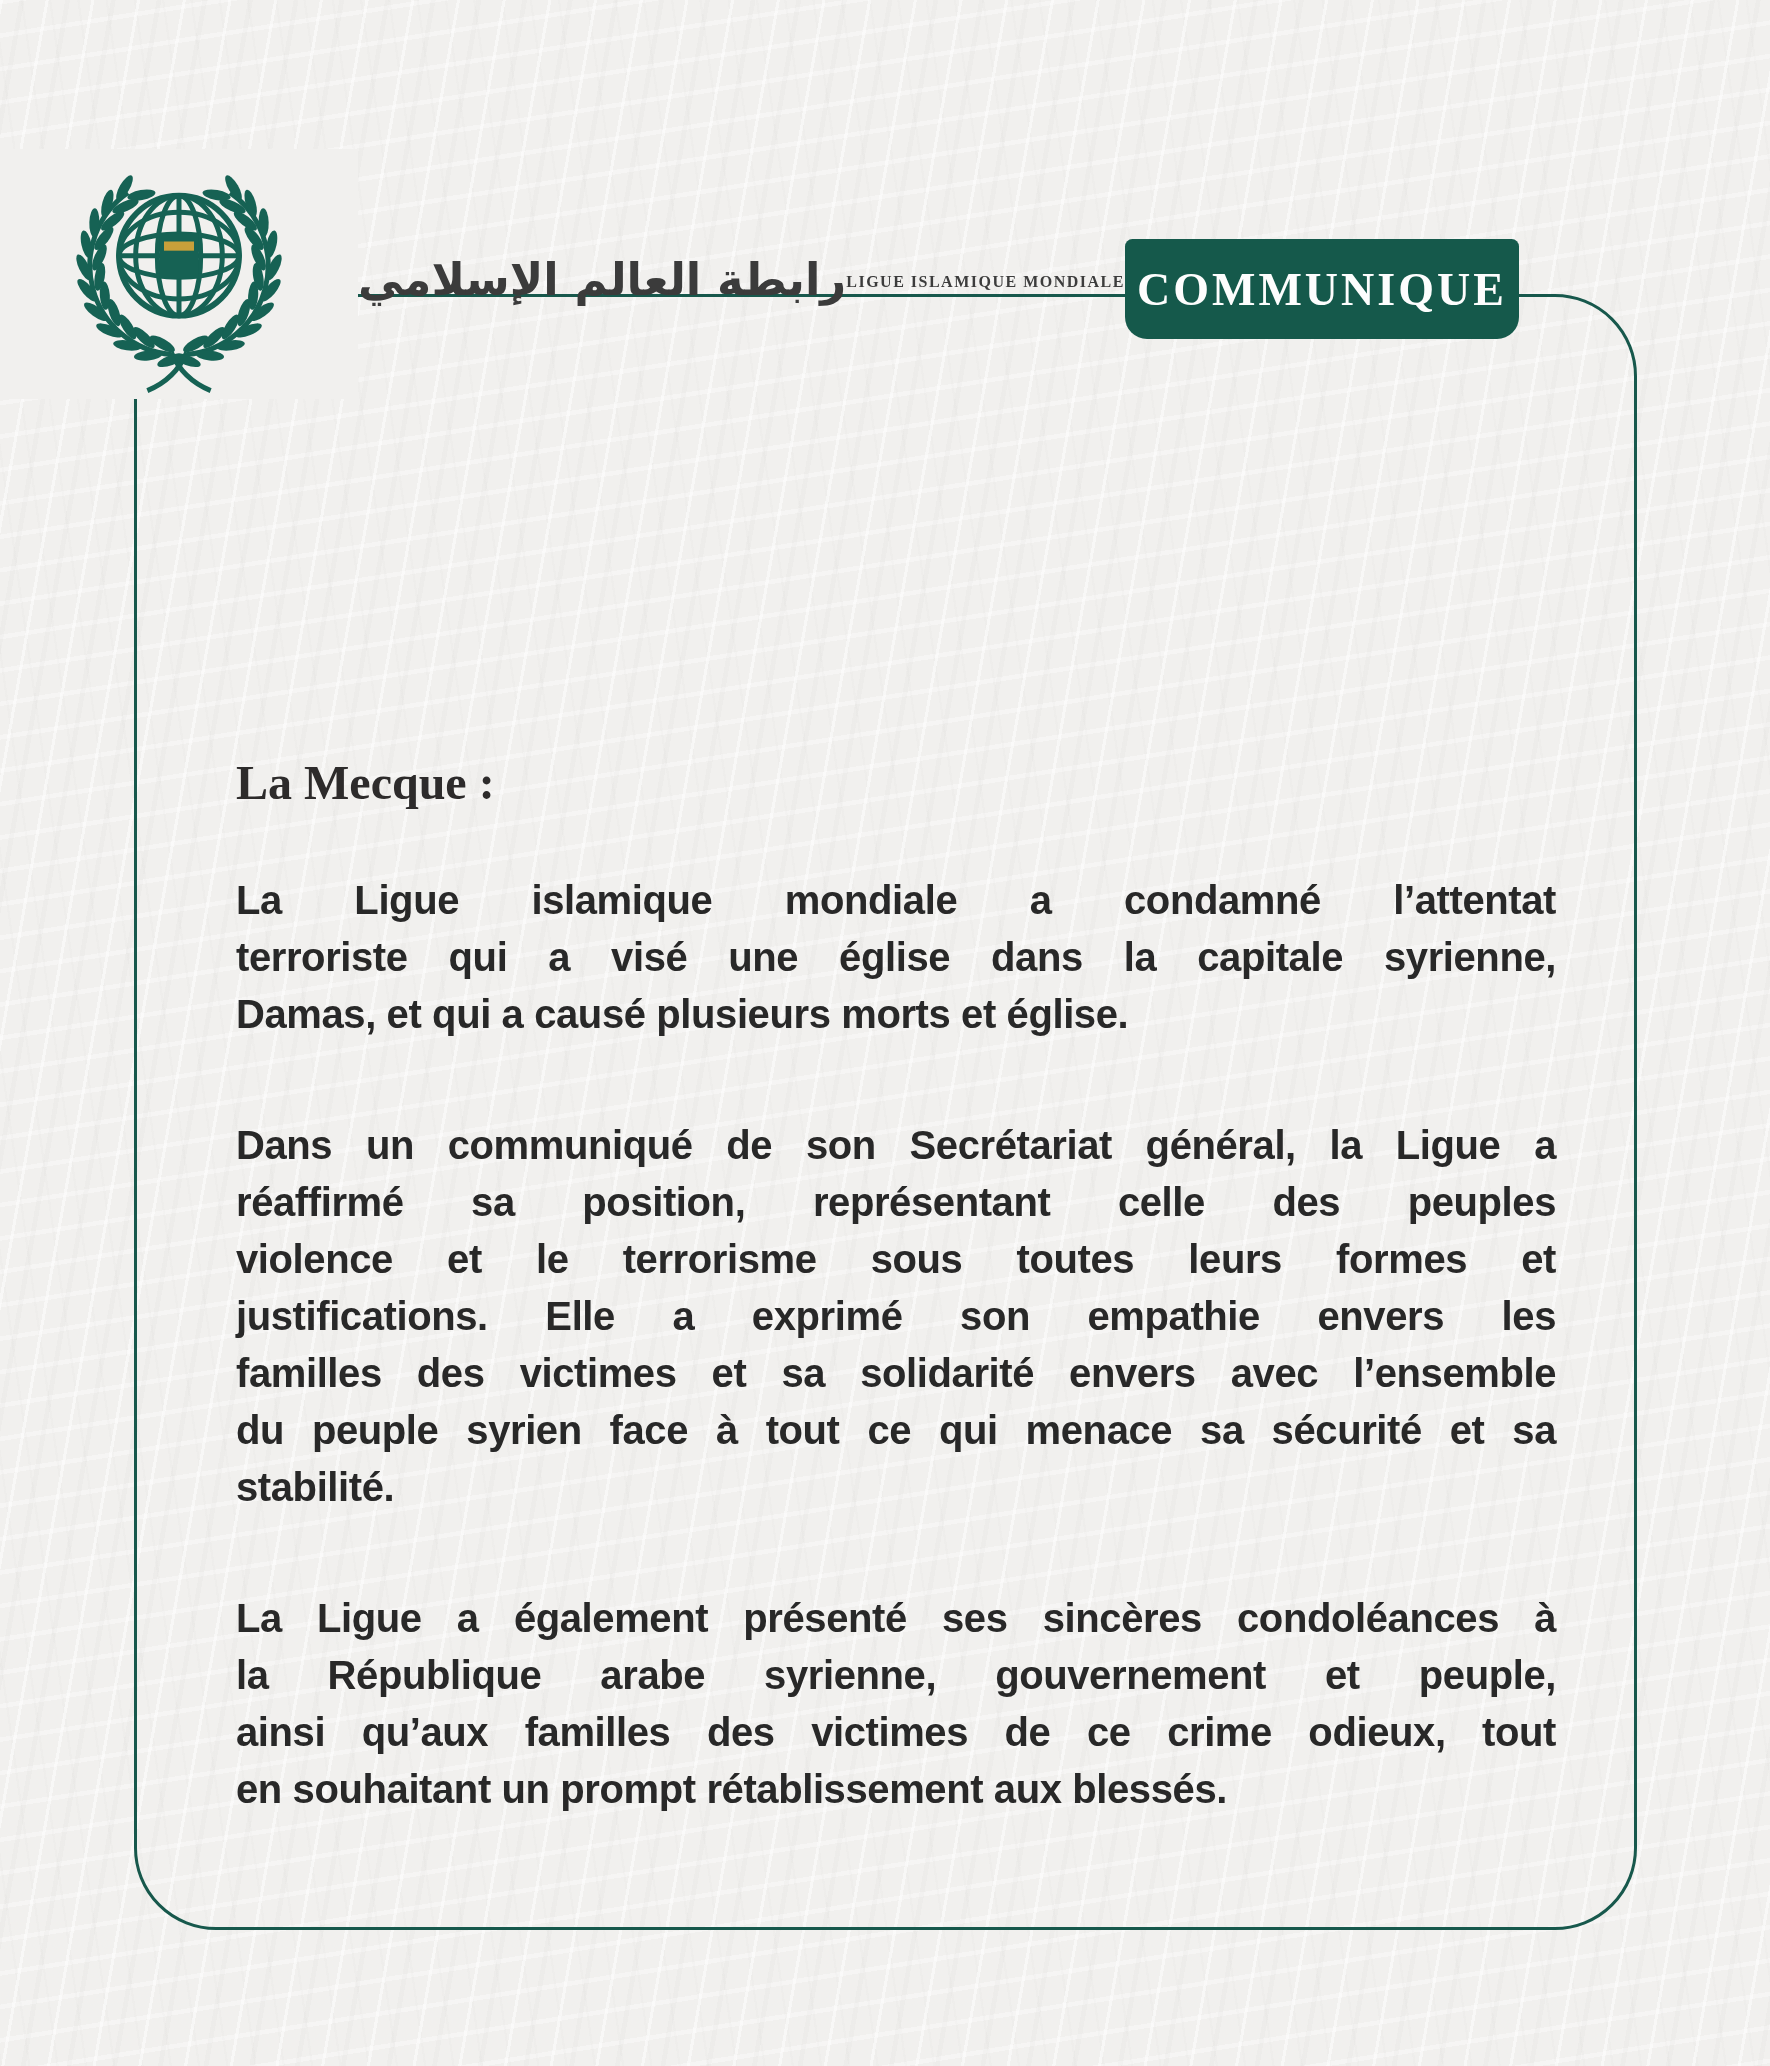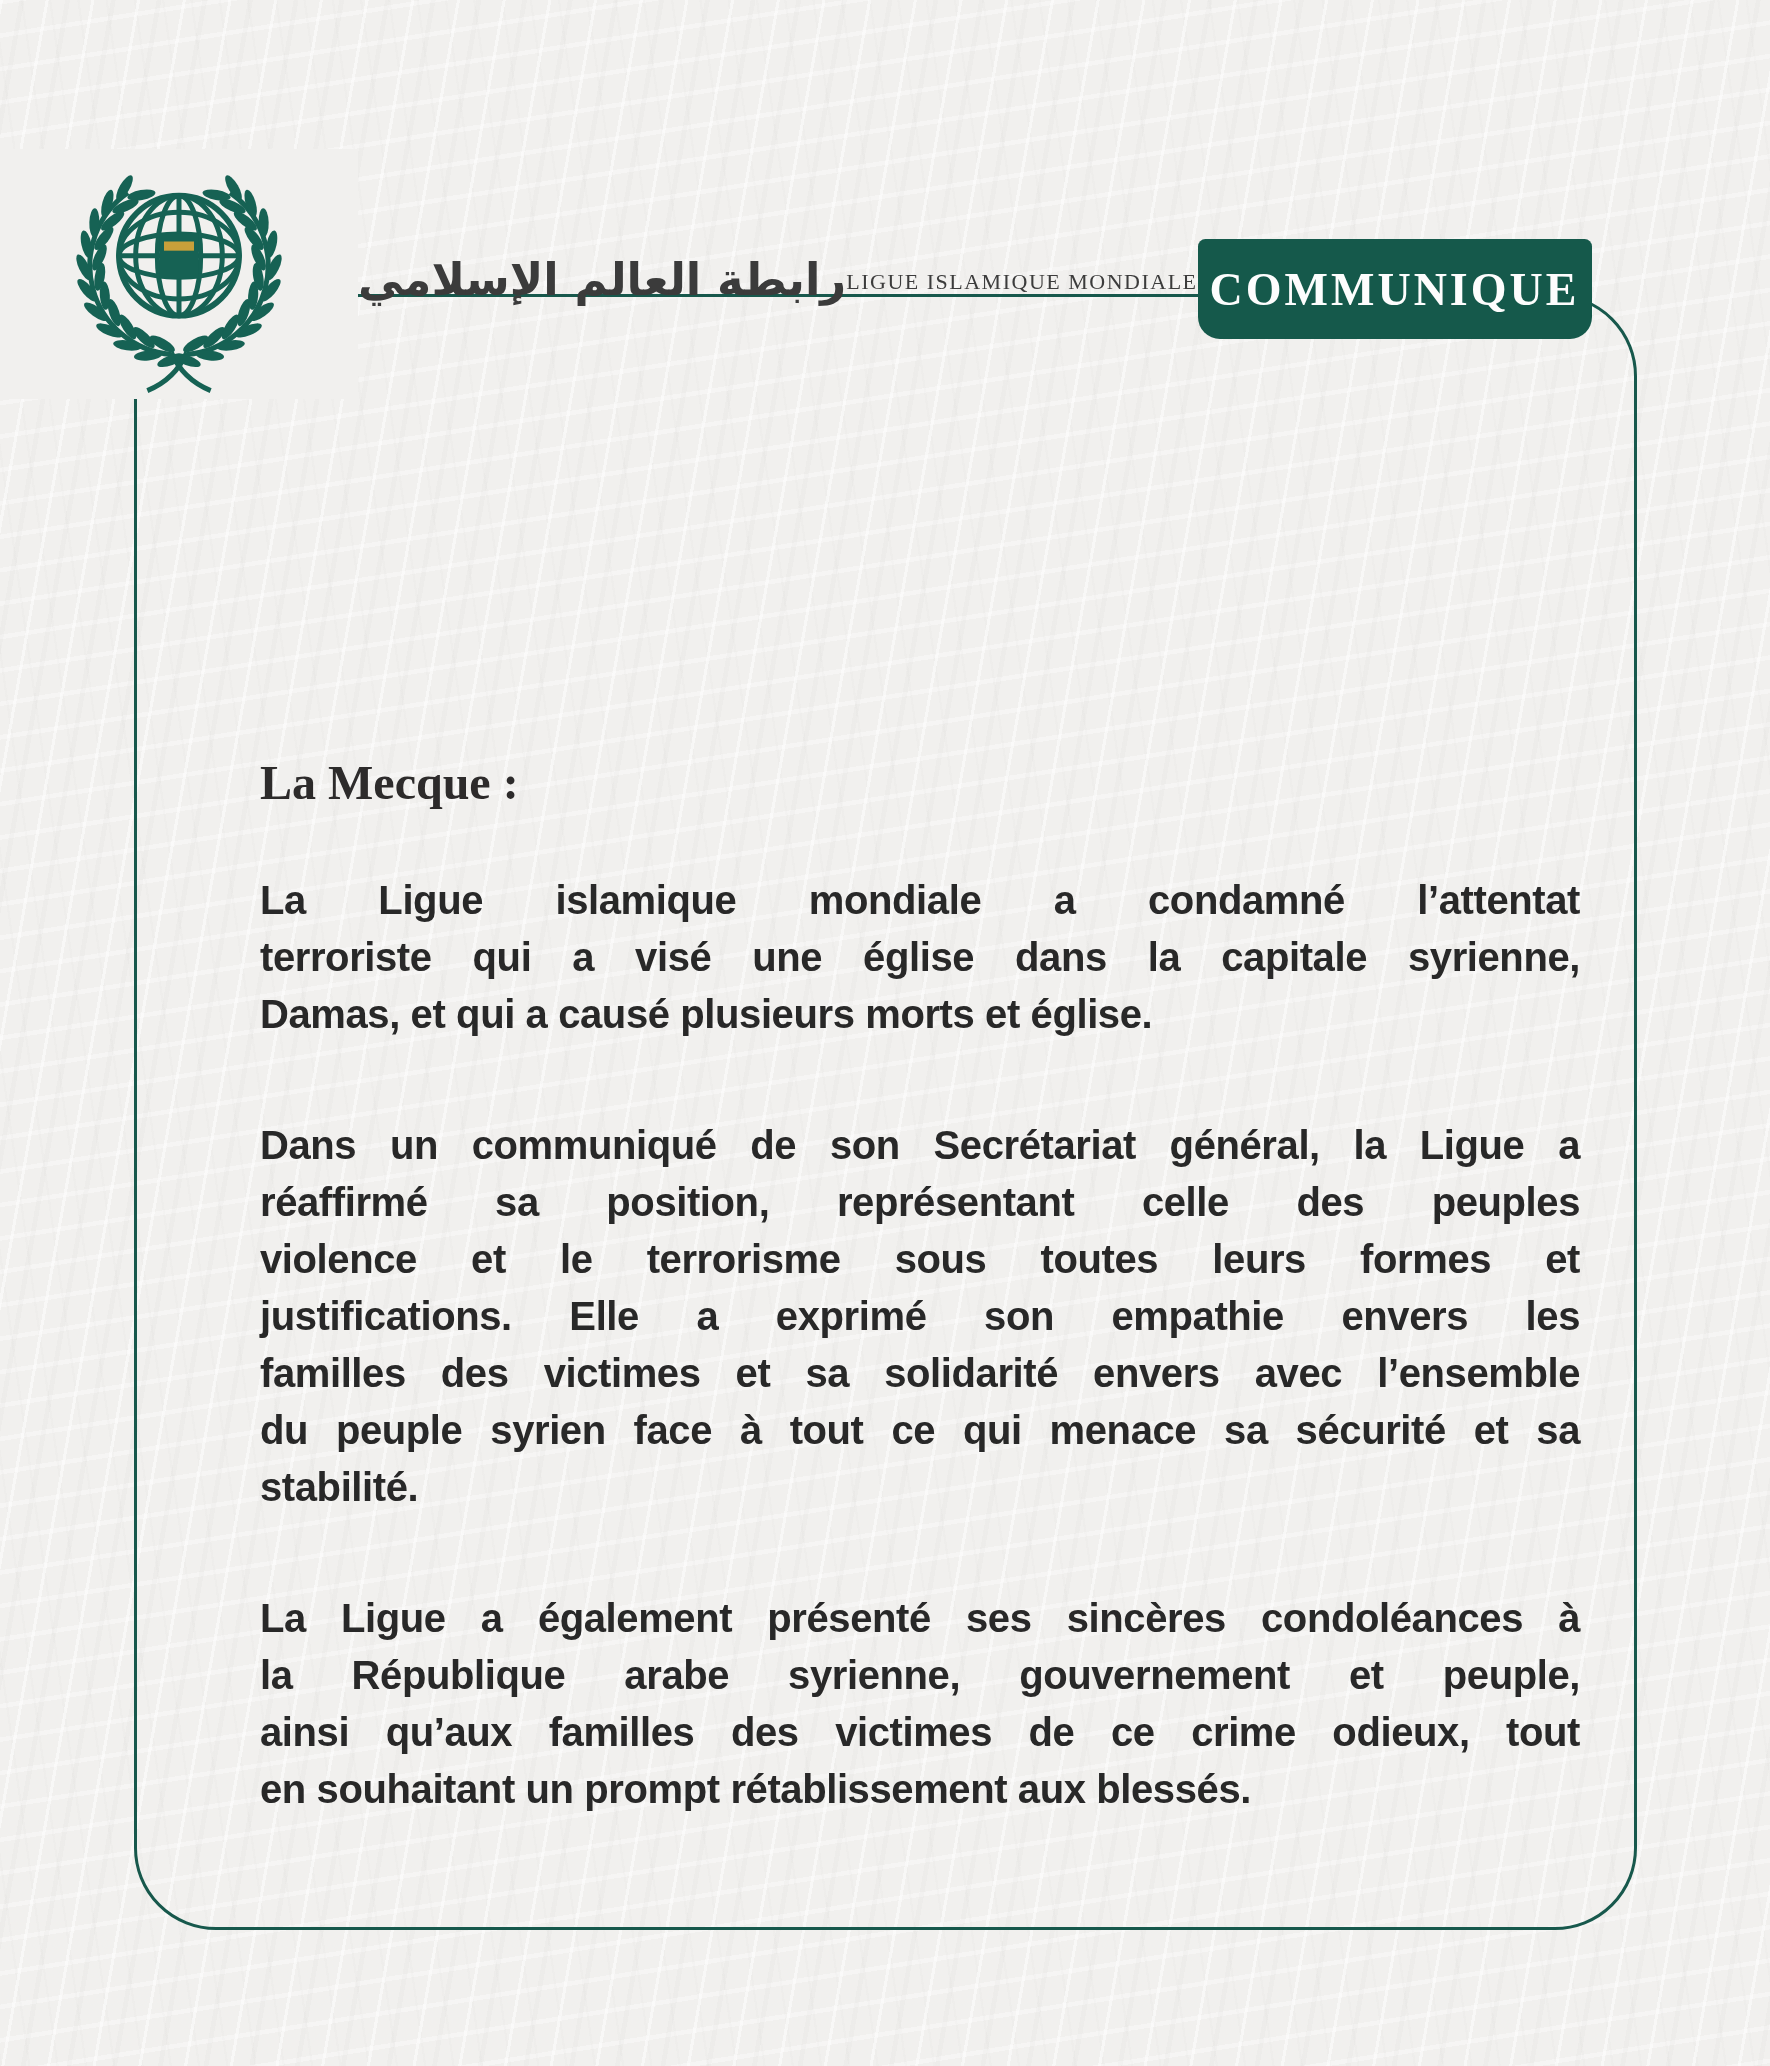--- a/index.html
+++ b/index.html
@@ -51,42 +51,42 @@
     margin-top:10.4px;
     font-family:"DejaVu Sans",sans-serif;
     font-weight:bold;
     font-size:45px;
     line-height:1.45;
     color:var(--arabic-text);
   }
   .org-name{
     margin-top:16.4px;
     font-family:"Liberation Serif",serif;
-    font-weight:normal;
-    font-size:22px;
+    font-weight:bold;
+    font-size:16px;
     letter-spacing:1.5px;
     color:var(--org-text);
   }
   .banner{
     margin-top:30px;
     width:394px; height:100px;
     background:var(--banner-background);
     border-radius:7.4px 7.4px 22px 22px;
     display:flex; align-items:center; justify-content:center;
   }
   .banner-label{
     font-family:Liberation Serif, serif;
     font-weight:bold;
     font-size:46px;
     letter-spacing:3px;
     color:var(--banner-text);
   }
   .content{
     position:absolute;
-    left:260px; top:755px;
+    left:236px; top:755px;
     width:1320px;
   }
   .dateline{
     font-family:"Liberation Serif",serif;
     font-weight:bold;
     font-size:48px;
     color:var(--heading-text);
     margin-bottom:62px;
   }
   .para{margin-bottom:74px;}

